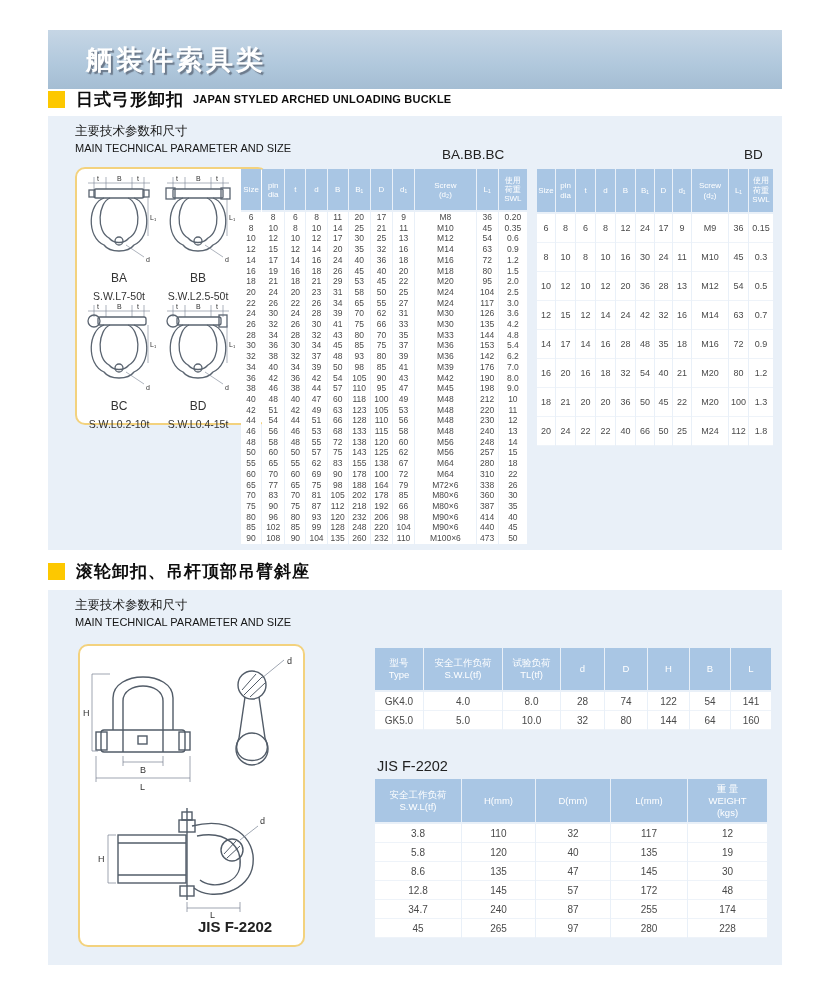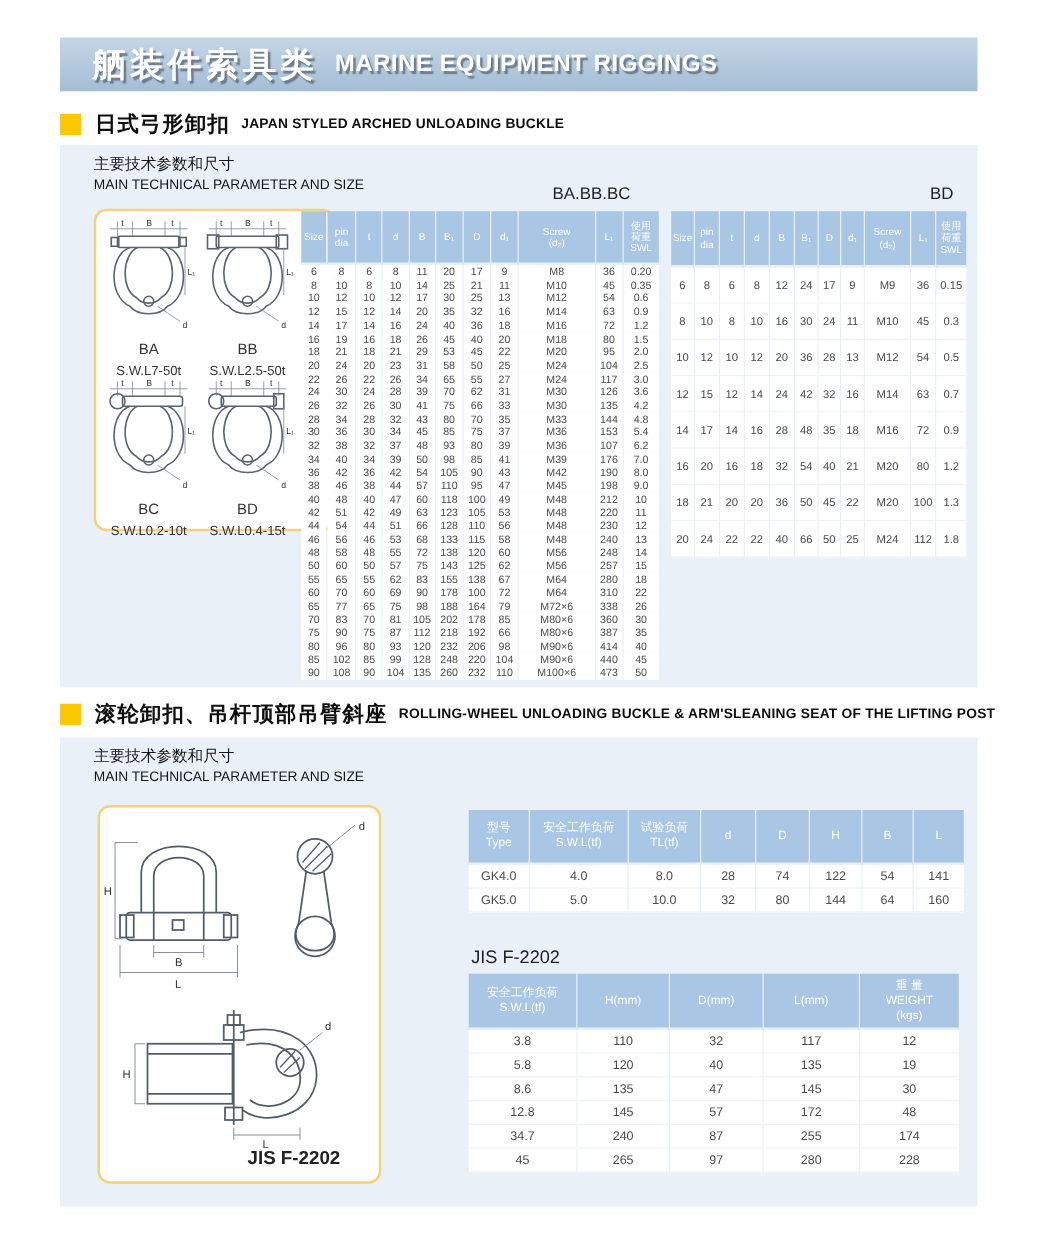--- a/index.html
+++ b/index.html
@@ -1,22 +1,22 @@
 <!DOCTYPE html>
 <html><head>
 <meta charset="utf-8">
 <style>
   html,body{margin:0;padding:0;background:#fff;}
   .page{position:relative;width:830px;height:1000px;background:#ffffff;overflow:hidden;
         font-family:"Liberation Sans","DejaVu Sans",sans-serif;color:#222;}
 
   
-  .header-bar{position:absolute;left:48px;top:30px;width:734px;height:43px;
+  .header-bar{position:absolute;left:48px;top:30px;width:734px;height:59px;
     background:linear-gradient(180deg,#c6d6e5 0%,#b2c9dd 55%,#a4bdd3 100%);
-    display:flex;align-items:center;padding-left:26px;box-sizing:border-box;}
+    display:flex;align-items:center;padding-left:38px;box-sizing:border-box;}
   .hb-zh{font-size:27px;font-weight:bold;color:#fff;letter-spacing:3px;
     text-shadow:2px 2px 1px rgba(96,108,124,.85);}
   .hb-en{font-size:19px;font-weight:bold;color:#fff;margin-left:14px;letter-spacing:.5px;
     text-shadow:2px 2px 1px rgba(96,108,124,.85);}
 
   
   .sec-heading{position:absolute;left:48px;display:flex;align-items:center;height:20px;}
   .sq{width:17px;height:17px;background:#fdc800;margin-right:11px;flex:none;}
   .sh-zh{font-size:17px;font-weight:bold;color:#0d0d0d;letter-spacing:1px;}
   .sh-en{font-size:11px;font-weight:bold;color:#0d0d0d;margin-left:9px;letter-spacing:.2px;}
@@ -90,21 +90,20 @@
   #table-jis th:nth-child(3){width:74px}#table-jis th:nth-child(4){width:76px}
   #table-jis th:nth-child(5){width:79px}
 </style>
 </head>
 <body>
 
 <div class="page">
 
   <div class="header-bar">
     <span class="hb-zh">舾装件索具类</span>
-    <span class="hb-en">MARINE EQUIPMENT RIGGINGS</span>
   </div>
 
   <div class="sec-heading" style="top:89px;">
     <span class="sq"></span>
     <span class="sh-zh">日式弓形卸扣</span>
     <span class="sh-en">JAPAN STYLED ARCHED UNLOADING BUCKLE</span>
   </div>
 
   <div class="panel" id="panel1"></div>
 
@@ -411,21 +410,21 @@
         <tr>
           <td>32</td>
           <td>38</td>
           <td>32</td>
           <td>37</td>
           <td>48</td>
           <td>93</td>
           <td>80</td>
           <td>39</td>
           <td>M36</td>
-          <td>107</td>
+          <td>142</td>
           <td>6.2</td>
         </tr>
         <tr>
           <td>34</td>
           <td>40</td>
           <td>34</td>
           <td>39</td>
           <td>50</td>
           <td>98</td>
           <td>85</td>
@@ -768,21 +767,20 @@
           <td>M24</td>
           <td>112</td>
           <td>1.8</td>
         </tr>
       </tbody>
     </table>
 
   <div class="sec-heading" style="top:561px;">
     <span class="sq"></span>
     <span class="sh-zh">滚轮卸扣、吊杆顶部吊臂斜座</span>
-    <span class="sh-en">ROLLING-WHEEL UNLOADING BUCKLE &amp; ARM'SLEANING SEAT OF THE LIFTING POST</span>
   </div>
 
   <div class="panel" id="panel2"></div>
 
   <div class="subtitle" style="left:75px;top:597px;">
     <span class="st-zh">主要技术参数和尺寸</span>
     <span class="st-en">MAIN TECHNICAL PARAMETER AND SIZE</span>
   </div>
 
   <div class="diagram-box" style="left:78px;top:644px;width:227px;height:303px;">

